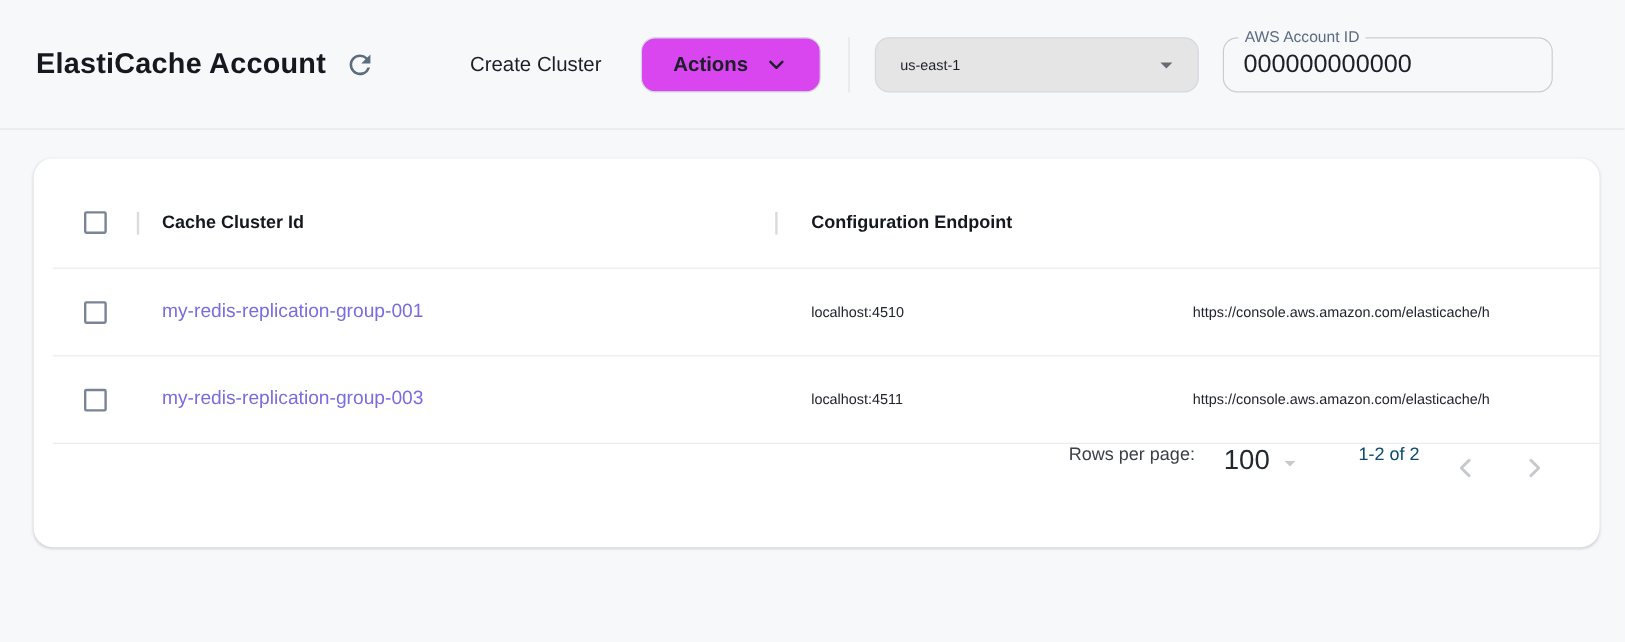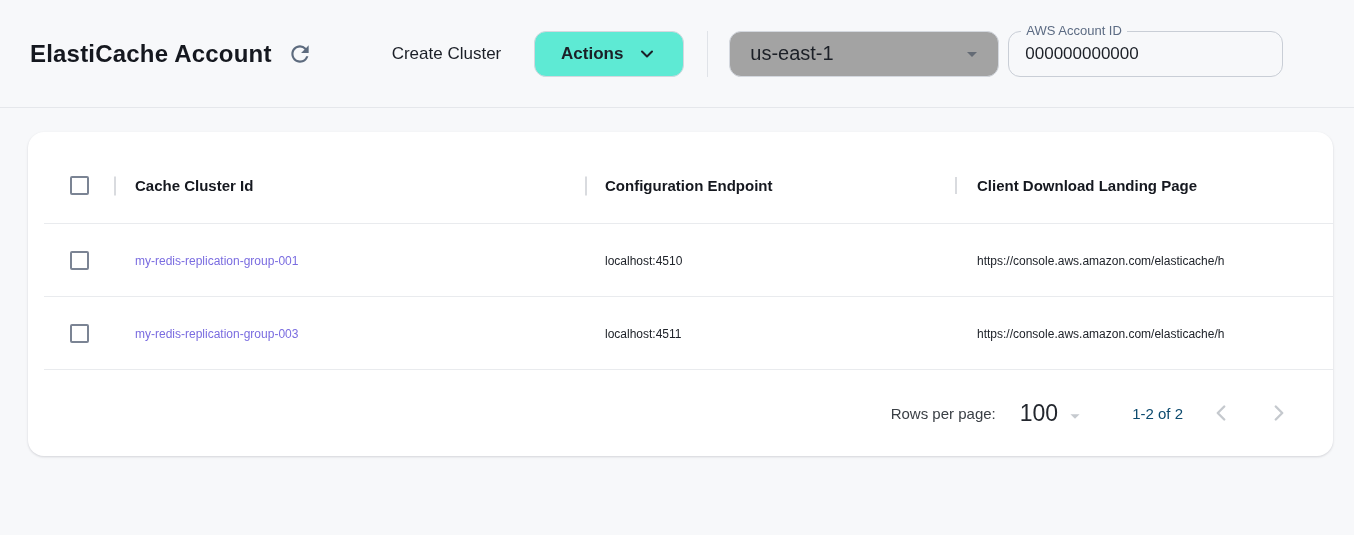--- a/index.html
+++ b/index.html
@@ -38,70 +38,70 @@
     border: none; background: transparent;
     font-family: inherit;
     font-size: 17px; font-weight: 400;
     color: #1b1f27;
     cursor: pointer;
     white-space: nowrap;
   }
   .actions-btn {
     margin-left: 33px;
     height: 46px; width: 150px;
-    background: #5eead4;
+    background: #d946ef;
     border: 1px solid #d4d8df;
     border-radius: 12px;
     display: flex; align-items: center; justify-content: center;
     gap: 14px;
     font-family: inherit;
     font-size: 17px; font-weight: 700;
     color: #1b1f27;
     cursor: pointer;
   }
   .vdivider {
     margin-left: 23px;
     width: 1px; height: 46px;
     background: #e0e3e8;
   }
   .region-select {
     margin-left: 21px;
     height: 46px; width: 270px;
-    background: #a3a3a3;
+    background: #e5e5e5;
     border: 1px solid #d4d8df;
     border-radius: 12px;
     display: flex; align-items: center;
     padding: 0 14px 0 20px;
-    font-size: 20px; color: #1c2027;
+    font-size: 12px; color: #1c2027;
     cursor: pointer;
   }
   .region-select .value { flex: 1; }
   .account-field {
-    margin-left: 9px;
+    margin-left: 20px;
     position: relative;
     height: 46px; width: 275px;
     border: 1px solid #c9ced6;
     border-radius: 12px;
     display: flex; align-items: center;
     padding: 0 16px;
   }
   .account-field .floating-label {
     position: absolute;
     top: -9px; left: 12px;
     background: #f7f8fa;
     padding: 0 5px;
     font-size: 13px;
     color: #5c6b83;
     white-space: nowrap;
   }
   .account-field input {
     width: 100%;
     border: none; outline: none; background: transparent;
     font-family: inherit;
-    font-size: 17px; color: #1c2027;
+    font-size: 21px; color: #1c2027;
   }
 
   
   .card {
     margin: 24px 21px 0 28px;
     height: 324px;
     background: #ffffff;
     border-radius: 16px;
     box-shadow: 0 1px 3px rgba(16,24,40,.10), 0 1px 2px rgba(16,24,40,.06);
     display: flex;
@@ -122,54 +122,54 @@
     display: flex; align-items: center; justify-content: center;
     flex-shrink: 0;
   }
   .checkbox {
     width: 19px; height: 19px;
     border: 2px solid #7b8494;
     border-radius: 2px;
     background: #fff;
     cursor: pointer;
   }
-  .col-id   { width: 471px; padding-left: 21px; flex-shrink: 0; position: relative; }
-  .col-ep   { width: 370px; padding-left: 20px; flex-shrink: 0; position: relative; }
+  .col-id   { width: 532px; padding-left: 21px; flex-shrink: 0; position: relative; }
+  .col-ep   { width: 326px; padding-left: 30px; flex-shrink: 0; position: relative; }
   .col-url  { flex: 1; padding-left: 22px; position: relative; overflow: hidden; white-space: nowrap; }
 
   .grid-header .col-id,
   .grid-header .col-ep,
   .grid-header .col-url {
     font-size: 15px; font-weight: 700; color: #15181f;
     cursor: pointer;
   }
   .grid-header .col-id::before,
   .grid-header .col-ep::before,
   .grid-header .col-url::before {
     content: "";
     position: absolute;
     left: 0; top: 50%;
     transform: translateY(-50%);
     width: 2px; height: 19px;
     background: #d9dbdf;
   }
 
   .cluster-link {
-    font-size: 12px;
+    font-size: 16px;
     color: #7a6ce0;
     text-decoration: none;
     cursor: pointer;
   }
   .cell-text { font-size: 12px; color: #20242b; }
 
   
   .grid-footer {
     flex: 1;
     display: flex;
-    align-items: center;
+    align-items: flex-start;
     justify-content: flex-end;
     padding-right: 34px;
   }
   .rpp-label { font-size: 15px; color: #3b4046; }
   .rpp-select {
     margin-left: 24px;
     display: flex; align-items: flex-end; gap: 6px;
     cursor: pointer;
   }
   .rpp-value { font-size: 23px; color: #23272e; }
@@ -228,21 +228,20 @@
 
 <main>
   <section class="card">
 
     <div class="grid-row grid-header">
       <div class="cell-check">
         <span class="checkbox"></span>
       </div>
       <div class="col-id">Cache Cluster Id</div>
       <div class="col-ep">Configuration Endpoint</div>
-      <div class="col-url">Client Download Landing Page</div>
     </div>
 
     <div class="grid-row grid-body-row">
       <div class="cell-check">
         <span class="checkbox"></span>
       </div>
       <div class="col-id">
         <a class="cluster-link" style="color: rgb(122, 108, 224);">my-redis-replication-group-001</a>
       </div>
       <div class="col-ep">

